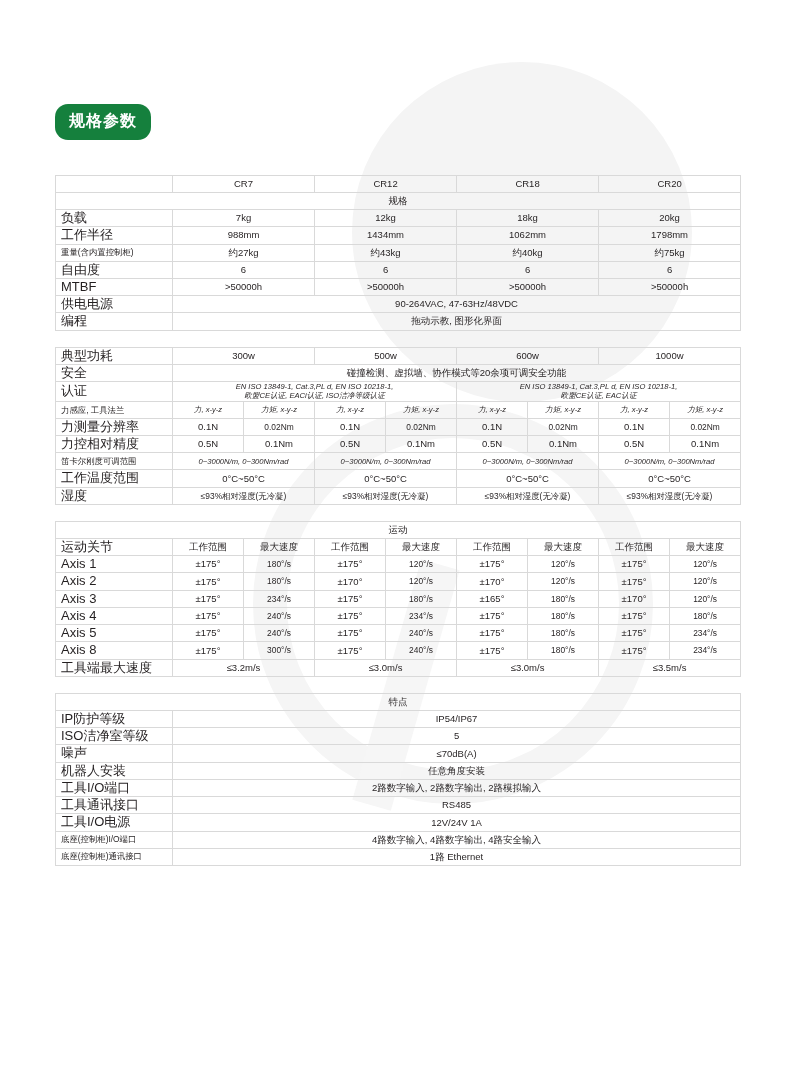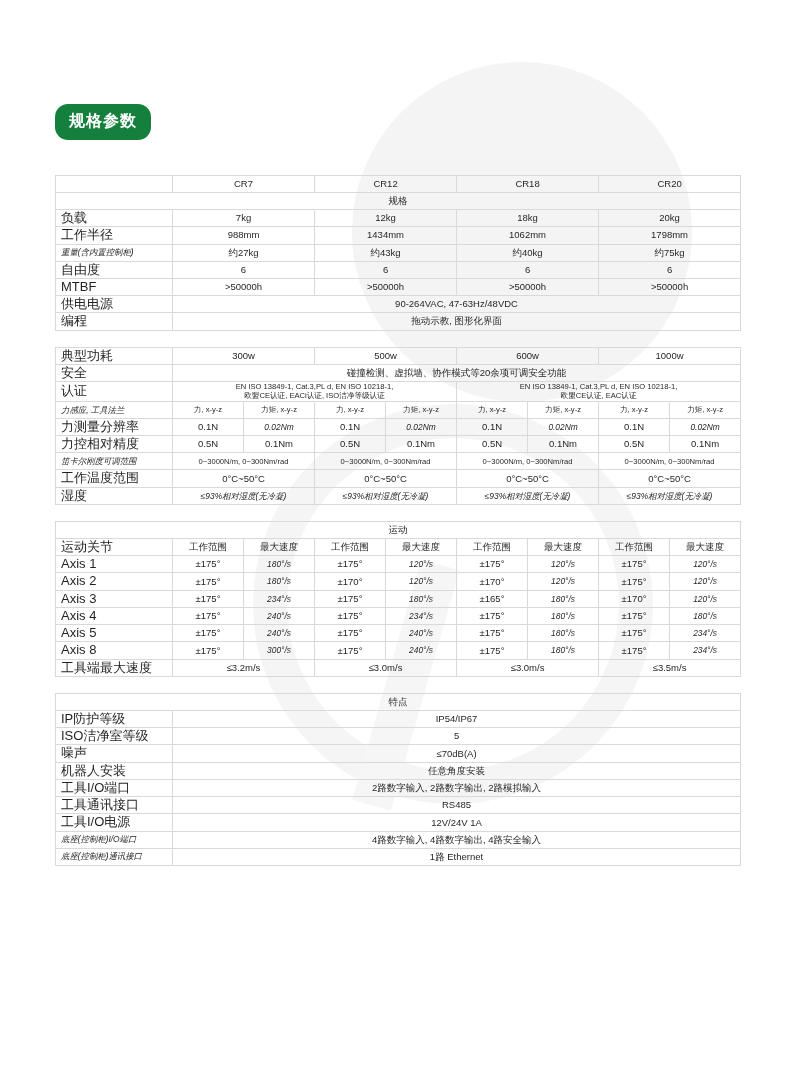--- a/index.html
+++ b/index.html
@@ -87,22 +87,22 @@
     vertical-align: middle;
     font-weight: normal;
     padding: 0 2px;
     line-height: 1.25;
   }
   table.spec td.lbl {
     text-align: left;
     padding-left: 5px;
     font-size: 13px;
   }
-  table.spec td.small { font-size: 8.4px; font-style: italic; }
-  table.spec td.tiny { font-size: 7.6px; }
+  table.spec td.small { font-size: 8.4px; }
+  table.spec td.tiny { font-size: 7.6px; font-style: italic; }
 
   
   .modelrow td {
     border: none;
     font-size: 14.5px;
     font-weight: bold;
     color: #231f20;
     height: 30px;
     padding-bottom: 4px;
   }

